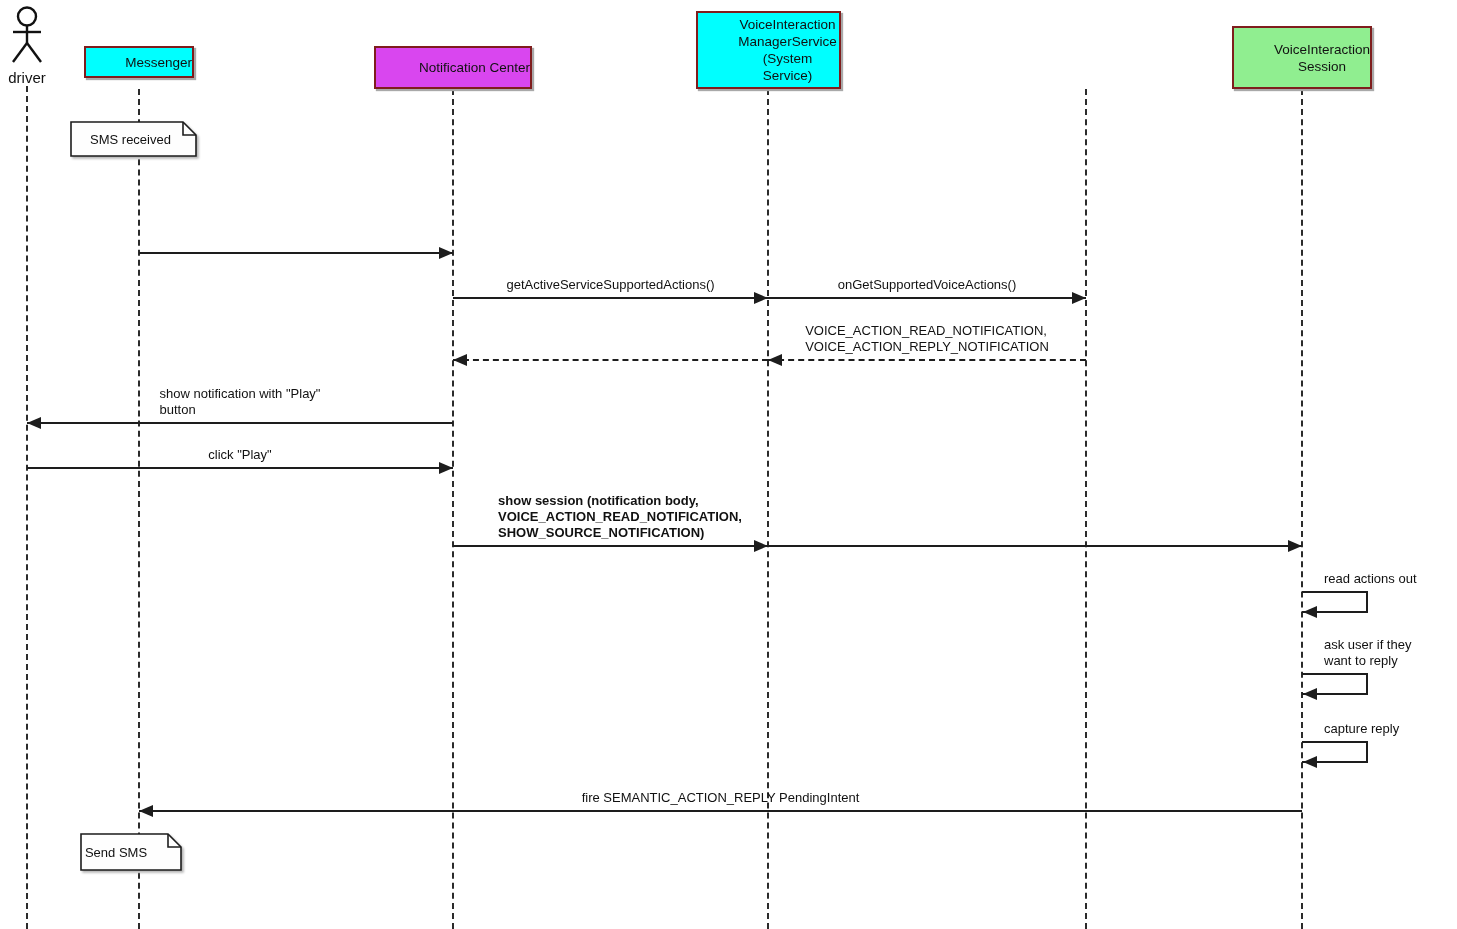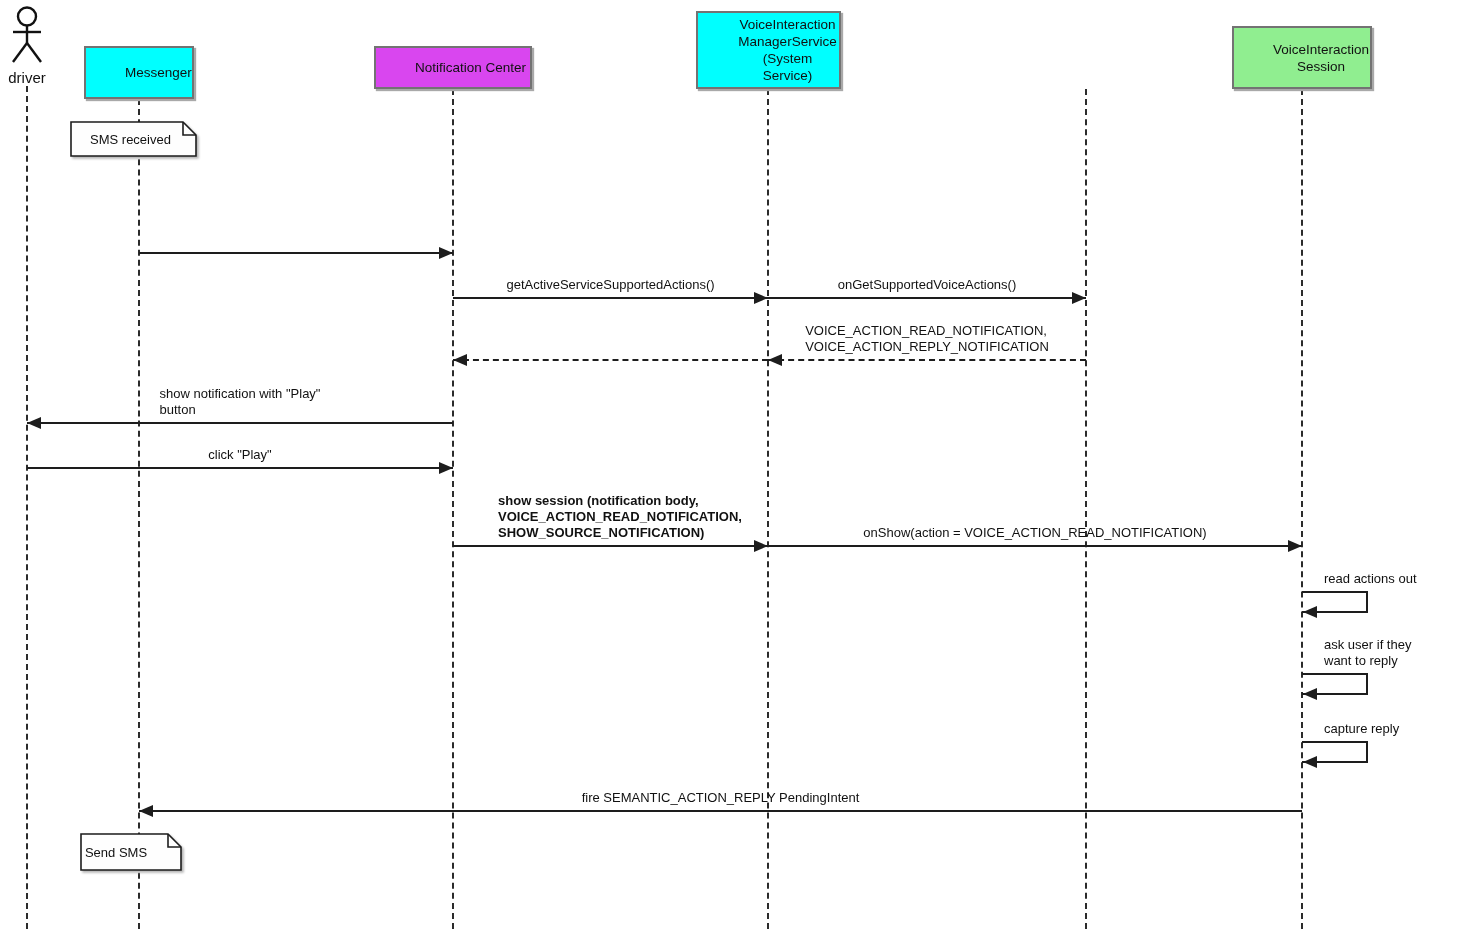--- a/index.html
+++ b/index.html
@@ -2,22 +2,22 @@
 <html><head>
 <meta charset="utf-8">
 <style>
   html,body{margin:0;padding:0;background:#fff;}
   #diagram{
     position:relative;width:1457px;height:929px;background:#fff;overflow:hidden;
     font-family:"Liberation Sans","DejaVu Sans",sans-serif;color:#111;
   }
   .lifeline{position:absolute;width:0;border-left:2px dashed #2b2b2b;}
   .phead{
-    position:absolute;border:2px solid #737373;box-sizing:border-box;
-    display:flex;align-items:center;justify-content:flex-start;text-align:center;
+    position:absolute;border:2px solid #7f1d1d;box-sizing:border-box;
+    display:flex;align-items:center;justify-content:flex-end;text-align:center;
     box-shadow:2px 2px 1px #a9a9a9;
     padding-left:39px;
   }
   .phead-label{white-space:pre-line;font-size:13.5px;line-height:17px;}
   .mline{position:absolute;height:0;border-top:2px solid #1d1d1d;}
   .mline.dashed{border-top-style:dashed;}
   .arr-right{position:absolute;width:0;height:0;
     border-top:6px solid transparent;border-bottom:6px solid transparent;border-left:14px solid #1d1d1d;}
   .arr-left{position:absolute;width:0;height:0;
     border-top:6px solid transparent;border-bottom:6px solid transparent;border-right:14px solid #1d1d1d;}
@@ -40,21 +40,21 @@
       <circle cx="22" cy="10.5" r="9"></circle>
       <line x1="22" y1="19.5" x2="22" y2="37"></line>
       <line x1="8" y1="26" x2="36" y2="26"></line>
       <line x1="22" y1="37" x2="8" y2="56"></line>
       <line x1="22" y1="37" x2="36" y2="56"></line>
     </svg>
     <div class="actor-label">driver</div>
   </div>
 <div class="lifeline" style="left: 26px; top: 86px; height: 843px;"></div>
     <div class="lifeline" style="left: 138px; top: 89px; height: 840px;"></div>
-    <div class="phead" style="left: 84px; top: 46px; width: 110px; height: 53px; background: rgb(0, 255, 255);">
+    <div class="phead" style="left: 84px; top: 46px; width: 110px; height: 32px; background: rgb(0, 255, 255);">
       <div class="phead-label">Messenger</div>
     </div>
     <div class="lifeline" style="left: 452px; top: 89px; height: 840px;"></div>
     <div class="phead" style="left: 374px; top: 46px; width: 158px; height: 43px; background: #d946ef;">
       <div class="phead-label">Notification Center</div>
     </div>
     <div class="lifeline" style="left: 767px; top: 89px; height: 840px;"></div>
     <div class="phead" style="left: 695.5px; top: 11px; width: 145px; height: 78px; background: rgb(0, 255, 255);">
       <div class="phead-label">VoiceInteraction
 ManagerService
@@ -87,21 +87,20 @@
     <div class="mline" style="left: 27px; top: 467px; width: 426px;"></div>
     <div class="arr-right" style="left: 439px; top: 462px;"></div>
     <div class="mlabel centered" style="left: 240px; top: 447px;">click "Play"</div>
     <div class="mline" style="left: 453px; top: 545px; width: 315px;"></div>
     <div class="arr-right" style="left: 754px; top: 540px;"></div>
     <div class="mlabel centered" style="left: 620px; top: 493px; font-weight: bold;">show session (notification body,
 VOICE_ACTION_READ_NOTIFICATION,
 SHOW_SOURCE_NOTIFICATION)</div>
     <div class="mline" style="left: 768px; top: 545px; width: 534px;"></div>
     <div class="arr-right" style="left: 1288px; top: 540px;"></div>
-    <div class="mlabel centered" style="left: 1035px; top: 525px;">onShow(action = VOICE_ACTION_READ_NOTIFICATION)</div>
     <div class="selfloop" style="left: 1302px; top: 591px; width: 66px; height: 22px;"></div>
     <div class="arr-left" style="left: 1303px; top: 606px;"></div>
     <div class="mlabel" style="left: 1324px; top: 571px;">read actions out</div>
     <div class="selfloop" style="left: 1302px; top: 673px; width: 66px; height: 22px;"></div>
     <div class="arr-left" style="left: 1303px; top: 688px;"></div>
     <div class="mlabel" style="left: 1324px; top: 637px;">ask user if they
 want to reply</div>
     <div class="selfloop" style="left: 1302px; top: 741px; width: 66px; height: 22px;"></div>
     <div class="arr-left" style="left: 1303px; top: 756px;"></div>
     <div class="mlabel" style="left: 1324px; top: 721px;">capture reply</div>

